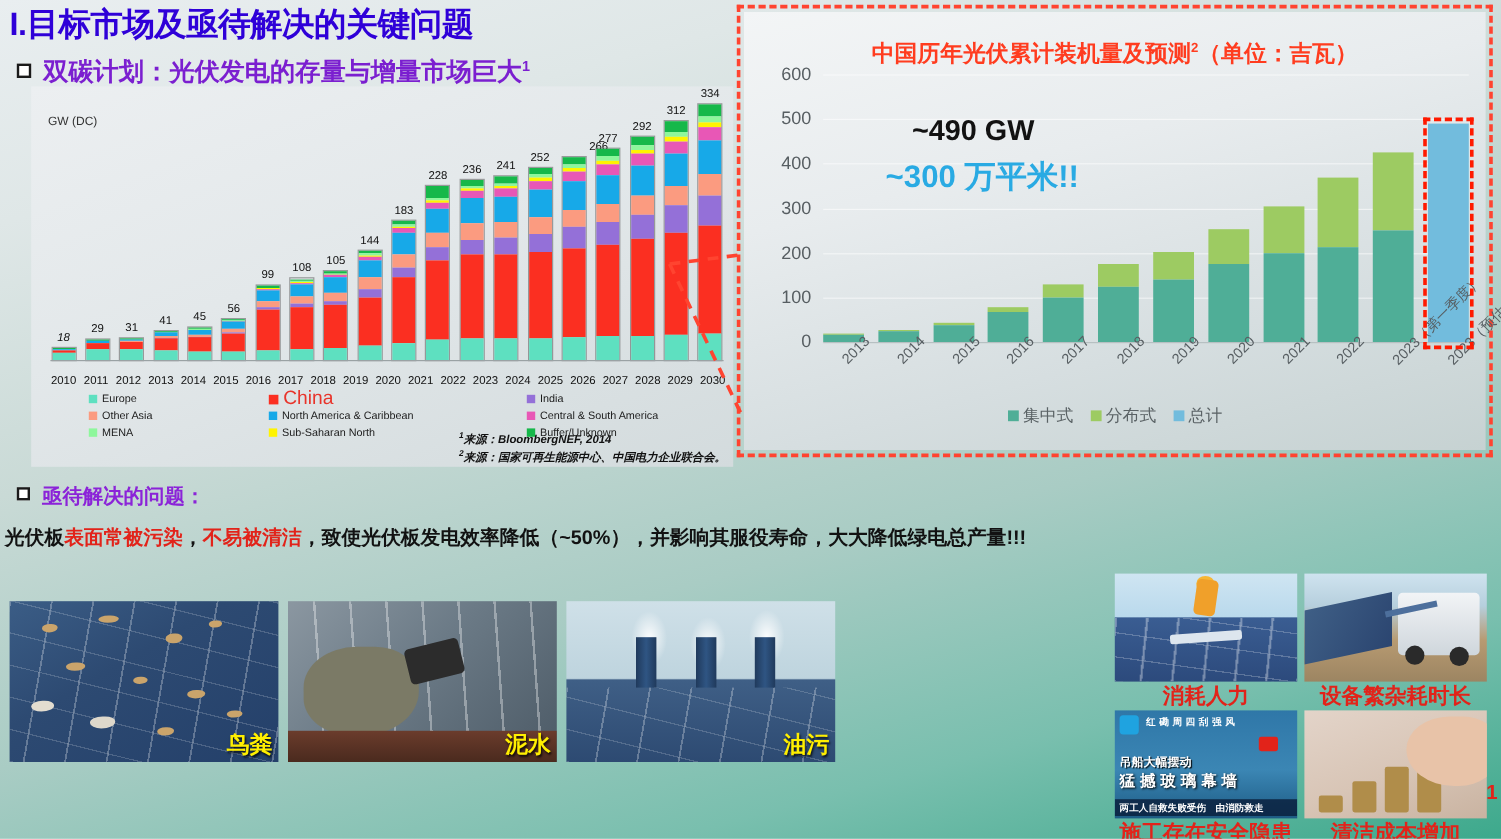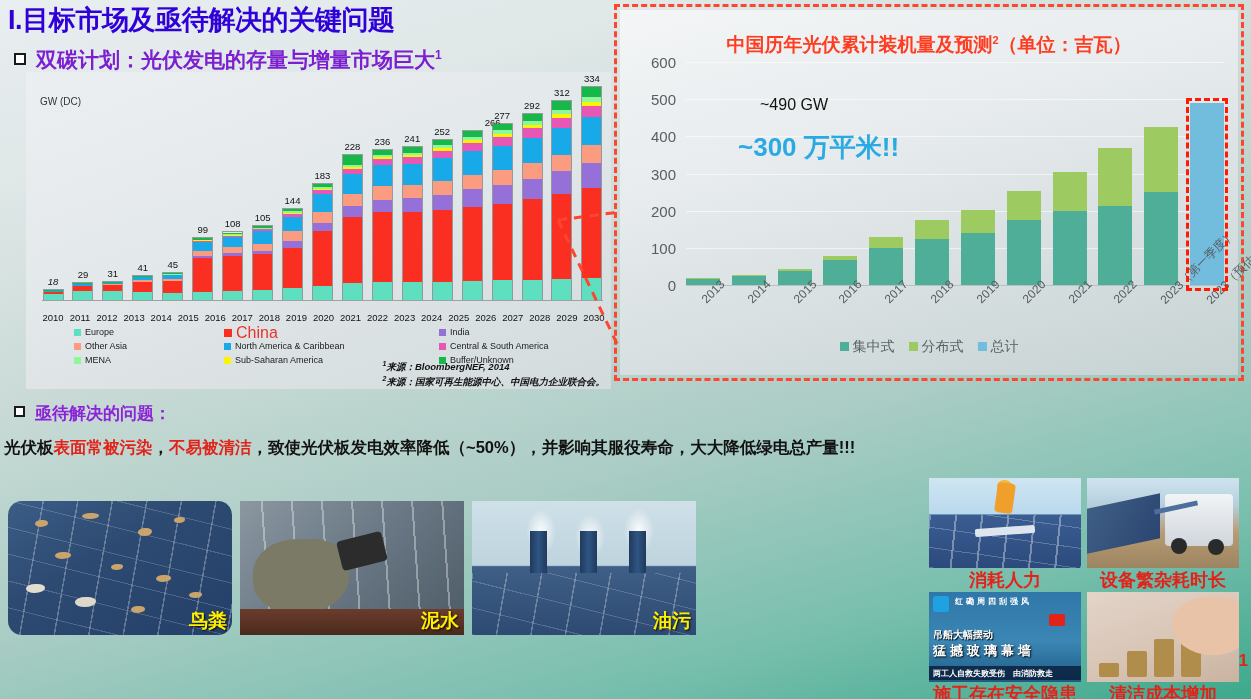--- a/index.html
+++ b/index.html
@@ -144,21 +144,21 @@
     font-size: 14px; color: #5a6265;
   }
   .rlegend .lgsw { width: 9px; height: 9px; }
   .rlegend .lg { gap: 4px; }
   .highlight-box {
     position: absolute; border: 3px dashed #ff1a00;
     pointer-events: none;
   }
   .callout-490 {
     position: absolute; left: 140px; top: 86px;
-    font-size: 16px; font-weight: normal; color: #121212; white-space: nowrap;
+    font-size: 24px; font-weight: bold; color: #121212; white-space: nowrap;
   }
   .callout-300 {
     position: absolute; left: 118px; top: 120px;
     font-size: 26px; font-weight: bold; color: #29aae3; white-space: nowrap;
   }
   
   .conn { position: absolute; pointer-events: none; }
 
   
   .problem-bullet {
@@ -177,21 +177,21 @@
   .photos { position: absolute; left: 8px; top: 501px; display: flex; gap: 8px; }
   .photo {
     position: relative; width: 224px; height: 134px; overflow: hidden;
   }
   .photo-cap {
     position: absolute; right: 5px; bottom: 1px;
     font-size: 19px; font-weight: bold; color: #ffef00;
     text-shadow: 1px 1px 2px rgba(0,0,0,.85);
   }
   
-  .ph1 { background: linear-gradient(150deg,#3b5d86 0%,#2d4a72 40%,#24406a 100%); border-radius: 14px; }
+  .ph1 { background: linear-gradient(150deg,#3b5d86 0%,#2d4a72 40%,#24406a 100%); }
   
   .ph2 { background: linear-gradient(160deg,#6d7b84 0%,#4a555e 35%,#39434b 70%,#55606a 100%); }
   
   .ph3 { background: linear-gradient(135deg,#8b97a1 0%,#6b7a86 45%,#4c5a66 100%); padding-left: 44px; }
   
   .ph4 { background: linear-gradient(180deg,#cfe0e8 0%,#bed4de 48%,#3f5f86 49%,#2d4a72 100%); }
 
   .grid-ov {
     position: absolute; inset: 0; opacity: .5;
     background-image:
@@ -314,20 +314,33 @@
         <div class="barcol">
           <div class="bartotal" style="bottom: calc(13.4731% + 1px);">45</div>
           <div class="bstack" style="height: 13.4731%; border: 1px solid rgba(90, 90, 90, 0.55); box-sizing: border-box;">
             <div class="bseg" style="height: 26.6667%; background: rgb(94, 224, 192);"></div>
             <div class="bseg" style="height: 42.2222%; background: rgb(251, 47, 33);"></div>
             <div class="bseg" style="height: 2.22222%; background: rgb(148, 112, 216);"></div>
             <div class="bseg" style="height: 6.66667%; background: rgb(251, 155, 128);"></div>
             <div class="bseg" style="height: 15.5556%; background: rgb(23, 169, 232);"></div>
             <div class="bseg" style="height: 2.22222%; background: rgb(142, 247, 156);"></div>
             <div class="bseg" style="height: 4.44444%; background: rgb(22, 184, 74);"></div>
+          </div>
+        </div>
+        <div class="barcol">
+          <div class="bartotal" style="bottom: calc(16.7665% + 1px);">56</div>
+          <div class="bstack" style="height: 16.7665%; border: 1px solid rgba(90, 90, 90, 0.55); box-sizing: border-box;">
+            <div class="bseg" style="height: 21.4286%; background: rgb(94, 224, 192);"></div>
+            <div class="bseg" style="height: 44.6429%; background: rgb(251, 47, 33);"></div>
+            <div class="bseg" style="height: 1.78571%; background: rgb(148, 112, 216);"></div>
+            <div class="bseg" style="height: 8.92857%; background: rgb(251, 155, 128);"></div>
+            <div class="bseg" style="height: 16.0714%; background: rgb(23, 169, 232);"></div>
+            <div class="bseg" style="height: 1.78571%; background: rgb(232, 87, 182);"></div>
+            <div class="bseg" style="height: 1.78571%; background: rgb(142, 247, 156);"></div>
+            <div class="bseg" style="height: 3.57143%; background: rgb(22, 184, 74);"></div>
           </div>
         </div>
         <div class="barcol">
           <div class="bartotal" style="bottom: calc(29.6407% + 1px);">99</div>
           <div class="bstack" style="height: 29.6407%; border: 1px solid rgba(90, 90, 90, 0.55); box-sizing: border-box;">
             <div class="bseg" style="height: 13.1313%; background: rgb(94, 224, 192);"></div>
             <div class="bseg" style="height: 54.5455%; background: rgb(251, 47, 33);"></div>
             <div class="bseg" style="height: 3.0303%; background: rgb(148, 112, 216);"></div>
             <div class="bseg" style="height: 9.09091%; background: rgb(251, 155, 128);"></div>
             <div class="bseg" style="height: 14.1414%; background: rgb(23, 169, 232);"></div>
@@ -571,21 +584,21 @@
       <div class="lg">
         <span class="lgsw" style="background: rgb(232, 87, 182);"></span>
         <span>Central &amp; South America</span>
       </div>
       <div class="lg">
         <span class="lgsw" style="background: rgb(142, 247, 156);"></span>
         <span>MENA</span>
       </div>
       <div class="lg">
         <span class="lgsw" style="background: rgb(255, 244, 0);"></span>
-        <span>Sub-Saharan America</span>
+        <span>Sub-Saharan North</span>
       </div>
       <div class="lg">
         <span class="lgsw" style="background: rgb(22, 184, 74);"></span>
         <span>Buffer/Unknown</span>
       </div>
     </div>
 
   <div class="footnotes">
     <div><sup>1</sup><span>来源：BloombergNEF, 2014</span></div>
     <div><sup>2</sup><span>来源：国家可再生能源中心、中国电力企业联合会。</span></div>

